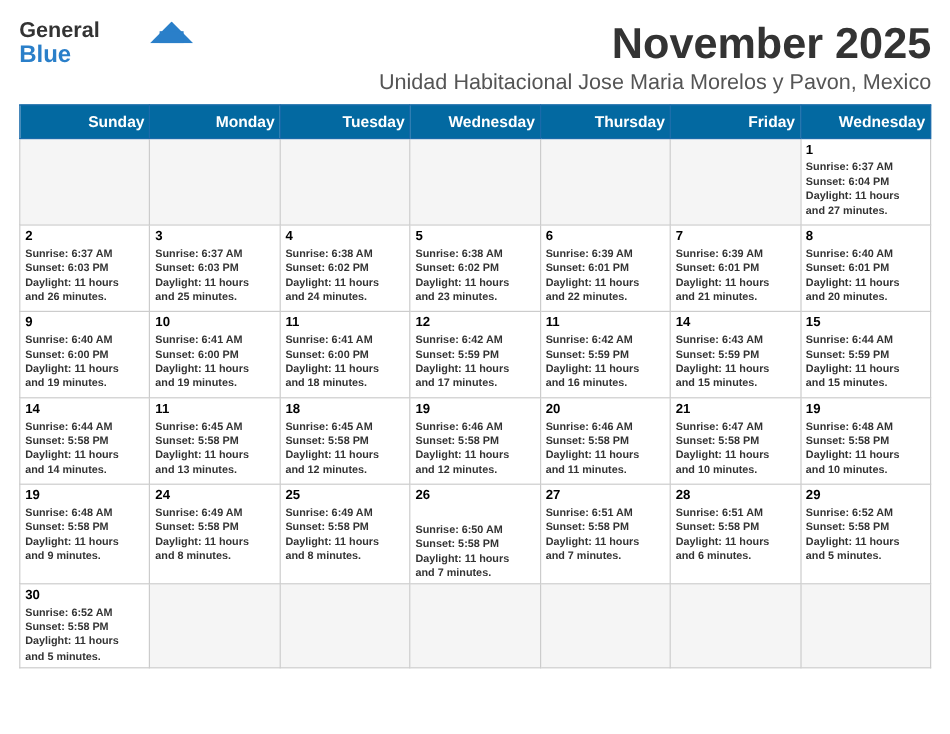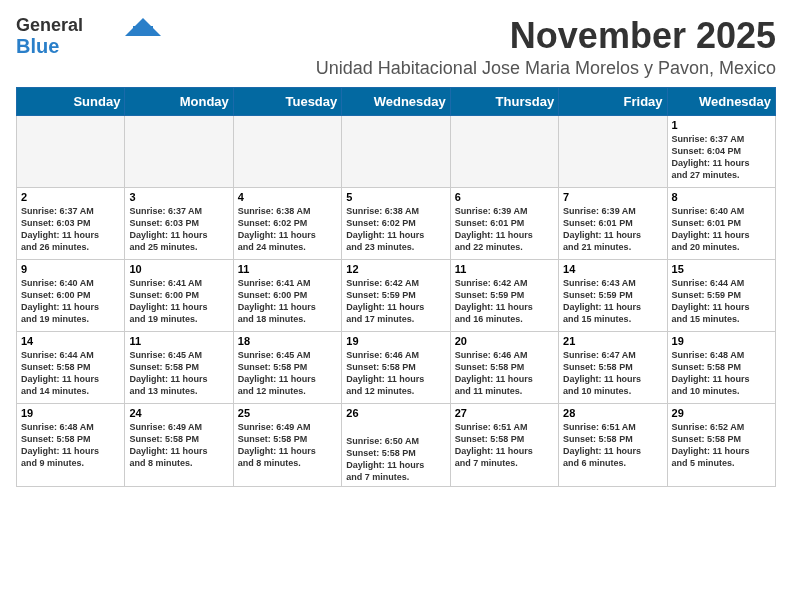--- a/index.html
+++ b/index.html
@@ -333,14 +333,29 @@
 and 6 minutes.</div>
         </td>
         <td>
           <div class="day-number">29</div>
           <div class="day-info" style="white-space: pre-line;">Sunrise: 6:52 AM
 Sunset: 5:58 PM
 Daylight: 11 hours
 and 5 minutes.</div>
         </td>
       </tr>
+      <tr class="last-row">
+        <td>
+          <div class="day-number">30</div>
+          <div class="day-info" style="white-space: pre-line;">Sunrise: 6:52 AM
+Sunset: 5:58 PM
+Daylight: 11 hours
+and 5 minutes.</div>
+        </td>
+        <td class="empty"></td>
+        <td class="empty"></td>
+        <td class="empty"></td>
+        <td class="empty"></td>
+        <td class="empty"></td>
+        <td class="empty"></td>
+      </tr>
     </tbody>
 </table>
 
 </body></html>

